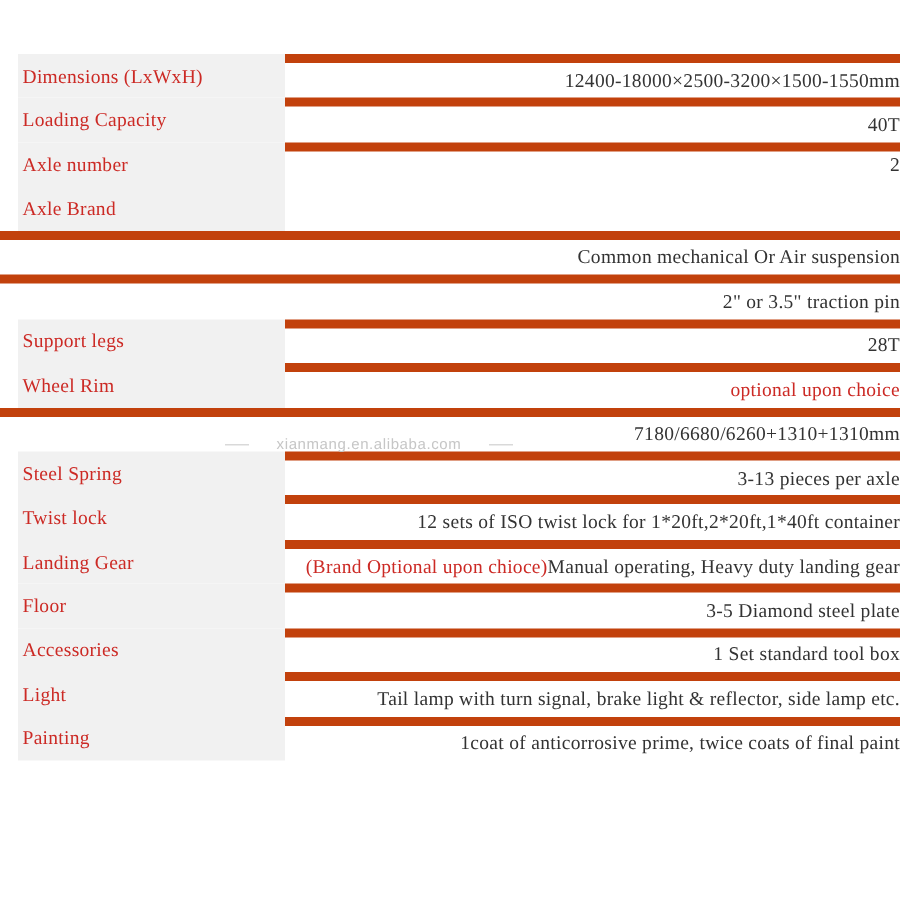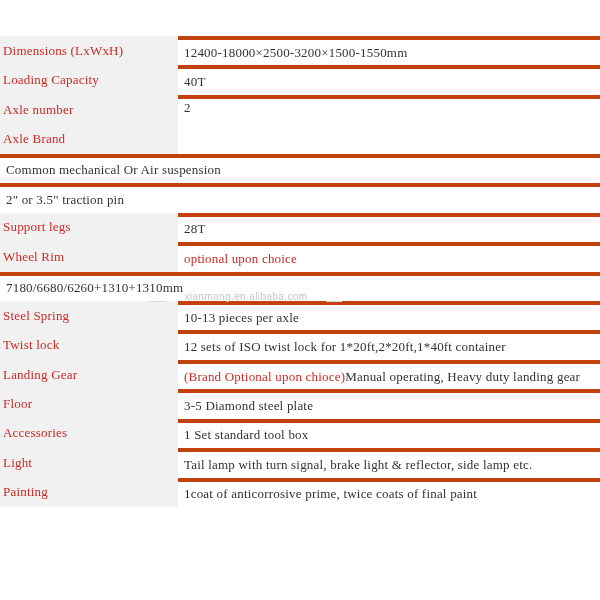--- a/index.html
+++ b/index.html
@@ -31,48 +31,50 @@
     flex: 0 0 178px;
     background: #f1f1f1;
     display: flex;
     align-items: center;
     padding-left: 3px;
     box-sizing: border-box;
     color: #cc2a25;
     font-size: 13px;
     letter-spacing: 0.2px;
     white-space: nowrap;
+    margin-left: 12px;
   }
   .value-cell {
     flex: 1 1 auto;
     display: flex;
     align-items: center;
     padding-left: 6px;
     box-sizing: border-box;
-    border-top: 4px solid #c2410c;
+    border-top: 6px solid #c2410c;
     color: #333333;
     font-size: 13px;
     letter-spacing: 0.2px;
     white-space: nowrap;
+    justify-content: flex-end;
   }
   .spec-row.valign-top .value-cell {
     align-items: flex-start;
     padding-top: 1px;
   }
   .value-part.red {
     color: #cc2a25;
   }
   #watermark {
     position: absolute;
     top: 291px;
     left: 0;
     width: 492px;
     display: flex;
     justify-content: center;
-    align-items: flex-end;
+    align-items: center;
     gap: 18px;
     z-index: 5;
     color: #c6c6c6;
     font-family: "Liberation Sans", "DejaVu Sans", sans-serif;
     font-size: 10px;
     letter-spacing: 0.4px;
     pointer-events: none;
   }
   .wm-dash {
     width: 16px;
@@ -129,21 +131,21 @@
         </div>
       </div>
       <div class="spec-row">
         <div class="value-cell">
           <span class="value-part">7180/6680/6260+1310+1310mm</span>
         </div>
       </div>
       <div class="spec-row">
         <div class="label-cell">Steel Spring</div>
         <div class="value-cell">
-          <span class="value-part">10-13 pieces per axle</span>
+          <span class="value-part">3-13 pieces per axle</span>
         </div>
       </div>
       <div class="spec-row">
         <div class="label-cell">Twist lock</div>
         <div class="value-cell">
           <span class="value-part">12 sets of ISO twist lock for 1*20ft,2*20ft,1*40ft container</span>
         </div>
       </div>
       <div class="spec-row">
         <div class="label-cell">Landing Gear</div>

